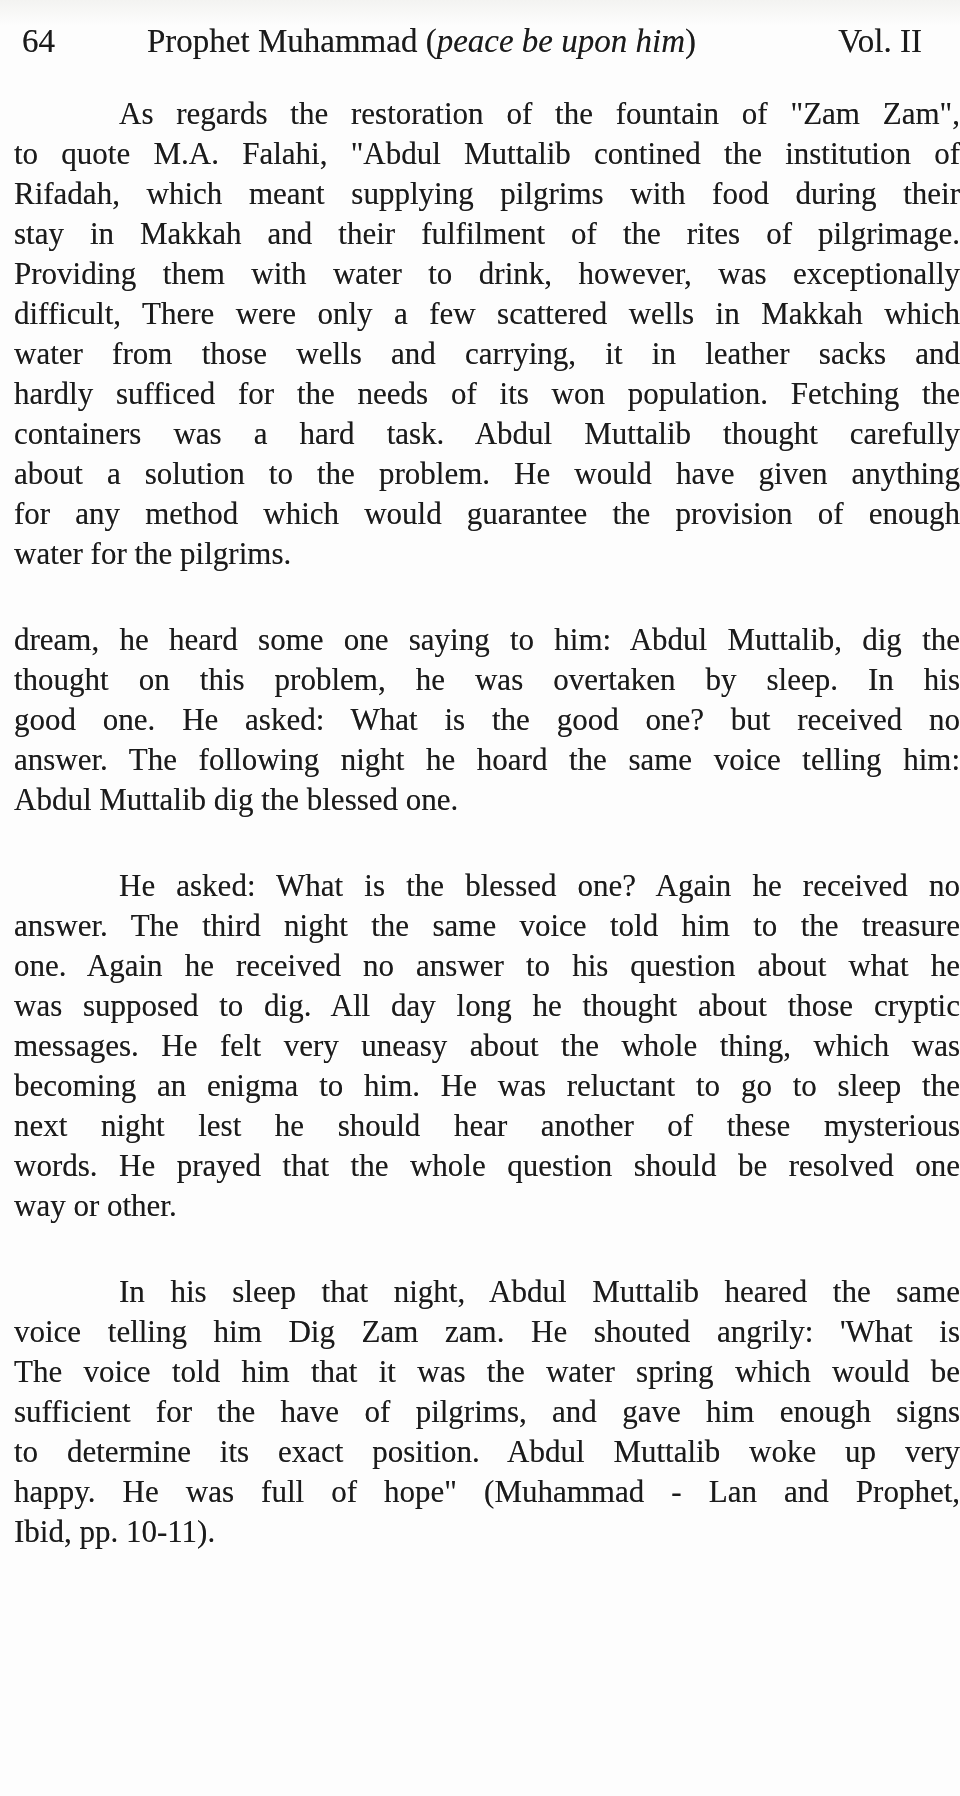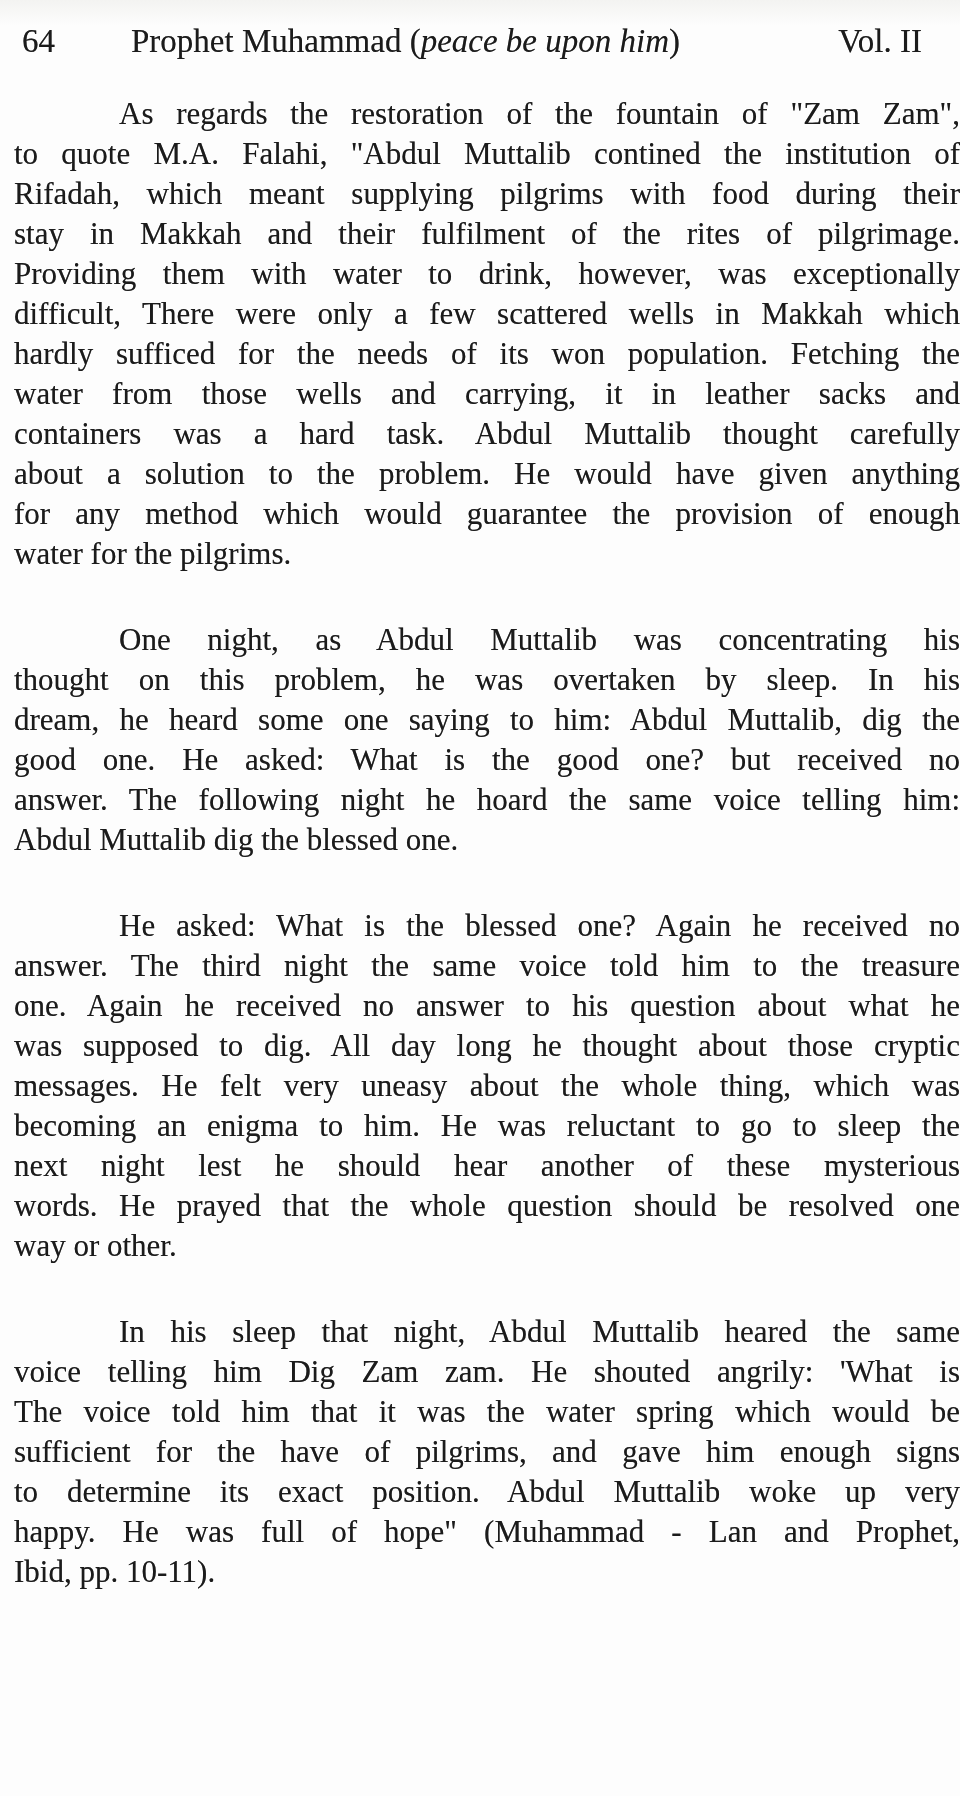--- a/index.html
+++ b/index.html
@@ -25,21 +25,21 @@
     position: absolute;
     top: 18px;
     left: 0;
     right: 0;
     height: 46px;
     font-size: 33px;
     line-height: 46px;
     white-space: nowrap;
   }
   .page-num    { position: absolute; left: 22px;  top: 0; }
-  .head-title  { position: absolute; left: 131px; top: 0; text-align: center; }
+  .head-title  { position: absolute; left: 147px; top: 0; text-align: center; }
   .head-title .ital { font-style: italic; }
   .head-vol    { position: absolute; right: 50px; top: 0; }
 
   main.body-text {
     position: absolute;
     top: 94px;
     left: 14px;
     right: 12px;
   }
   .para {
@@ -68,31 +68,30 @@
   </header>
 
   <main class="body-text">
       <div class="para">
         <div class="tline first">As regards the restoration of the fountain of "Zam Zam",</div>
         <div class="tline">to quote M.A. Falahi, "Abdul Muttalib contined the institution of</div>
         <div class="tline">Rifadah, which meant supplying pilgrims with food during their</div>
         <div class="tline">stay in Makkah and their fulfilment of the rites of pilgrimage.</div>
         <div class="tline">Providing them with water to drink, however, was exceptionally</div>
         <div class="tline">difficult, There were only a few scattered wells in Makkah which</div>
+        <div class="tline">water from those wells and carrying, it in leather sacks and</div>
         <div class="tline">hardly sufficed for the needs of its won population. Fetching the</div>
-        <div class="tline">water from those wells and carrying, it in leather sacks and</div>
         <div class="tline">containers was a hard task. Abdul Muttalib thought carefully</div>
         <div class="tline">about a solution to the problem. He would have given anything</div>
         <div class="tline">for any method which would guarantee the provision of enough</div>
         <div class="tline last">water for the pilgrims.</div>
       </div>
       <div class="para">
-        <div class="tline first">One night, as Abdul Muttalib was concentrating his</div>
+        <div class="tline">dream, he heard some one saying to him: Abdul Muttalib, dig the</div>
         <div class="tline">thought on this problem, he was overtaken by sleep. In his</div>
-        <div class="tline">dream, he heard some one saying to him: Abdul Muttalib, dig the</div>
         <div class="tline">good one. He asked: What is the good one? but received no</div>
         <div class="tline">answer. The following night he hoard the same voice telling him:</div>
         <div class="tline last">Abdul Muttalib dig the blessed one.</div>
       </div>
       <div class="para">
         <div class="tline first">He asked: What is the blessed one? Again he received no</div>
         <div class="tline">answer. The third night the same voice told him to the treasure</div>
         <div class="tline">one. Again he received no answer to his question about what he</div>
         <div class="tline">was supposed to dig. All day long he thought about those cryptic</div>
         <div class="tline">messages. He felt very uneasy about the whole thing, which was</div>

